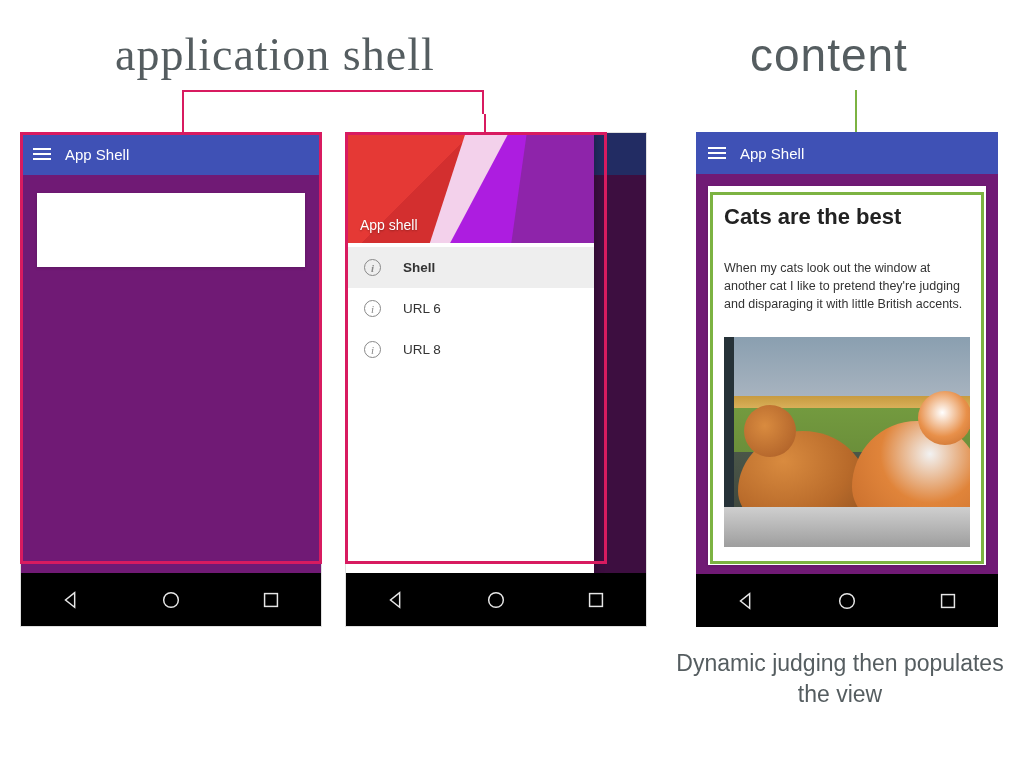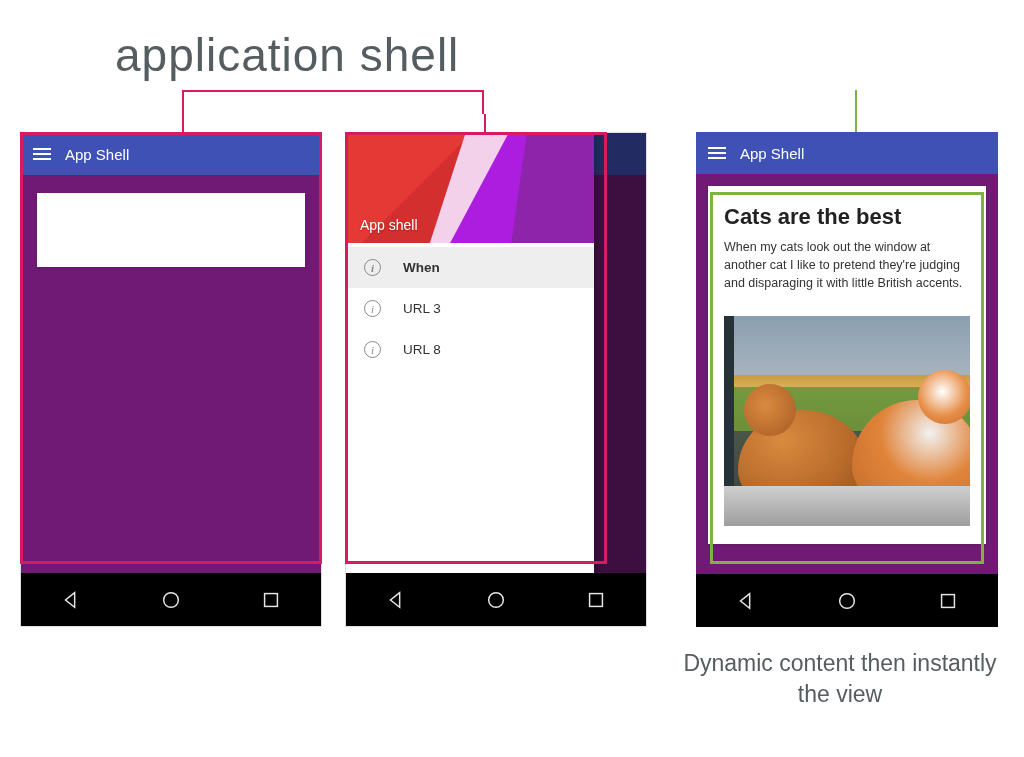--- a/index.html
+++ b/index.html
@@ -2,21 +2,21 @@
 <html><head>
 <meta charset="utf-8">
 <style>
   * { box-sizing: border-box; margin: 0; padding: 0; }
   html, body { width: 1024px; height: 757px; background: #fff; font-family: "Helvetica Neue", Arial, sans-serif; }
 
   .stage { position: relative; width: 1024px; height: 757px; }
 
   
   .heading { position: absolute; font-size: 46px; font-weight: 300; color: #555d60; letter-spacing: 1px; }
-  .heading-shell { left: 115px; top: 28px; }
+  .heading-shell { left: 115px; top: 28px; font-family: Liberation Serif, serif; }
   .heading-content { left: 750px; top: 28px; }
 
   
   .bracket-pink { position: absolute; border: 2px solid #d81b60; border-bottom: none; }
   .bracket-pink-stem { position: absolute; width: 2px; background: #d81b60; }
   .bracket-pink-top { left: 182px; top: 90px; width: 302px; height: 24px; }
   .bracket-pink-leg-l { left: 182px; top: 114px; height: 18px; }
   .bracket-pink-leg-r { left: 484px; top: 114px; height: 18px; }
 
   
@@ -53,21 +53,21 @@
   .tri-mag   { left: 132px; top: -40px; width: 260px; height: 260px; background: #ad1de0; transform: rotate(28deg); }
   .tri-purple{ left: 168px; top: -30px; width: 260px; height: 260px; background: #8e24aa; transform: rotate(8deg); }
   .drawer-title { position: absolute; left: 14px; bottom: 10px; color: #fff; font-size: 14px; font-weight: 500; text-shadow: 0 1px 2px rgba(0,0,0,0.3); }
   .drawer-list { padding: 4px 0; }
   .drawer-item { display: flex; align-items: center; gap: 22px; padding: 12px 18px; font-size: 13.5px; color: #333; }
   .drawer-item.active { background: #eeeeee; font-weight: 700; }
   .info-icon { width: 17px; height: 17px; border: 1.6px solid #888; border-radius: 50%; display: flex; align-items: center; justify-content: center; font-size: 11px; color: #888; font-style: italic; font-family: Georgia, serif; }
 
   
   .content-card { margin: 12px; background: #fff; padding: 18px 16px; box-shadow: 0 1px 3px rgba(0,0,0,0.15); }
-  .content-title { font-size: 22px; font-weight: 700; color: #222; margin-bottom: 8px; }
+  .content-title { font-size: 22px; font-weight: 700; color: #222; margin-bottom: 29px; }
   .content-body { font-size: 12.5px; line-height: 1.45; color: #333; margin-bottom: 24px; }
   .cat-photo { width: 100%; height: 210px; position: relative; overflow: hidden; background: linear-gradient(180deg,#8a9fb0 0%,#a7b3bf 28%,#c79a3f 28%,#d9b05a 34%,#739a3f 34%,#6b8f3a 55%,#4a5648 55%,#3a4038 100%); }
   .window-frame { position: absolute; left: -6px; top: -6px; width: 16px; height: 110%; background:#263238; }
   .sill { position: absolute; left:0; right:0; bottom:0; height:40px; background: linear-gradient(180deg,#cfcfcf,#9e9e9e); }
   .cat { position: absolute; bottom: 16px; border-radius: 50% 50% 40% 40% / 60% 60% 40% 40%; }
   .cat-a { left: 14px; width: 130px; height: 100px; background: radial-gradient(ellipse at 35% 30%, #d98b3f 0%, #b86a2a 55%, #8a4e20 100%); }
   .cat-a::after { content:""; position:absolute; left:6px; top:-26px; width:52px; height:52px; background: radial-gradient(circle at 40% 40%, #d98b3f, #a85a25); border-radius:50%; }
   .cat-b { left: 128px; width: 130px; height: 110px; background: radial-gradient(ellipse at 60% 30%, #f2f2f2 0%, #e0843a 45%, #c46a2a 100%); }
   .cat-b::after { content:""; position:absolute; right:10px; top:-30px; width:54px; height:54px; background: radial-gradient(circle at 45% 40%, #fff 0%, #e8904a 55%, #c06828 100%); border-radius:50%; }
 
@@ -84,20 +84,21 @@
   .caption-left { left: 36px; top: 668px; width: 590px; }
   .caption-left b { font-weight: 700; color: #4a5154; }
   .caption-right { left: 670px; top: 648px; width: 340px; }
 </style>
 </head>
 <body>
 
 <div class="stage">
 
   <div class="heading heading-shell">application shell</div>
+  <div class="heading heading-content">content</div>
 
   <div class="bracket-pink bracket-pink-top"></div>
   <div class="bracket-pink-stem bracket-pink-leg-l"></div>
   <div class="bracket-pink-stem bracket-pink-leg-r"></div>
 
   <div class="line-green"></div>
 
   <div class="phone phone-1">
     <div class="screen">
       <div class="appbar">
@@ -144,25 +145,25 @@
         <div class="drawer-header">
           <div class="tri tri-red"></div>
           <div class="tri tri-lpink"></div>
           <div class="tri tri-mag"></div>
           <div class="tri tri-purple"></div>
           <div class="drawer-title">App shell</div>
         </div>
         <div class="drawer-list">
           <div class="drawer-item active">
             <div class="info-icon">i</div>
-            <span>When</span>
+            <span>Shell</span>
           </div>
           <div class="drawer-item">
             <div class="info-icon">i</div>
-            <span>URL 3</span>
+            <span>URL 6</span>
           </div>
           <div class="drawer-item">
             <div class="info-icon">i</div>
             <span>URL 8</span>
           </div>
         </div>
       </div>
     </div>
     <div class="navbar">
       <div class="nav-icon nav-back">
@@ -220,15 +221,15 @@
             <rect x="5" y="5" width="14" height="14"></rect>
           </svg>
         </div>
     </div>
   </div>
 
   <div class="hl hl-pink hl-1"></div>
   <div class="hl hl-pink hl-2"></div>
   <div class="hl hl-green hl-3"></div>
 
-  <div class="caption caption-right">Dynamic content then instantly the view</div>
+  <div class="caption caption-right">Dynamic judging then populates the view</div>
 
 </div>
 
 </body></html>

